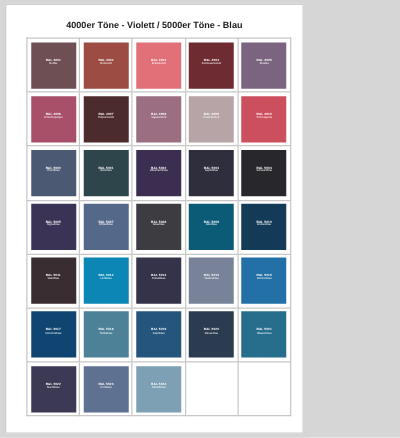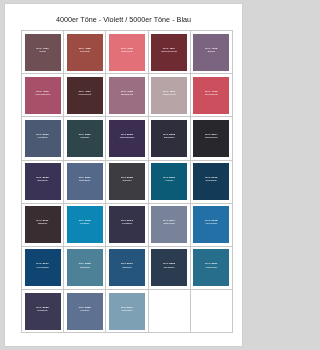--- a/index.html
+++ b/index.html
@@ -23,21 +23,21 @@
     border: 1px solid #cfcfcf;
     box-sizing: border-box;
   }
   #page-title {
     position: absolute;
     left: 0;
     top: 11px;
     width: 100%;
     text-align: center;
     font-size: 7.2px;
-    font-weight: normal;
+    font-weight: bold;
     color: #1a1a1a;
     letter-spacing: 0.02px;
     white-space: nowrap;
   }
   #swatch-grid {
     position: absolute;
     left: 16px;
     top: 26px;
     width: 206px;
     border-collapse: collapse;

